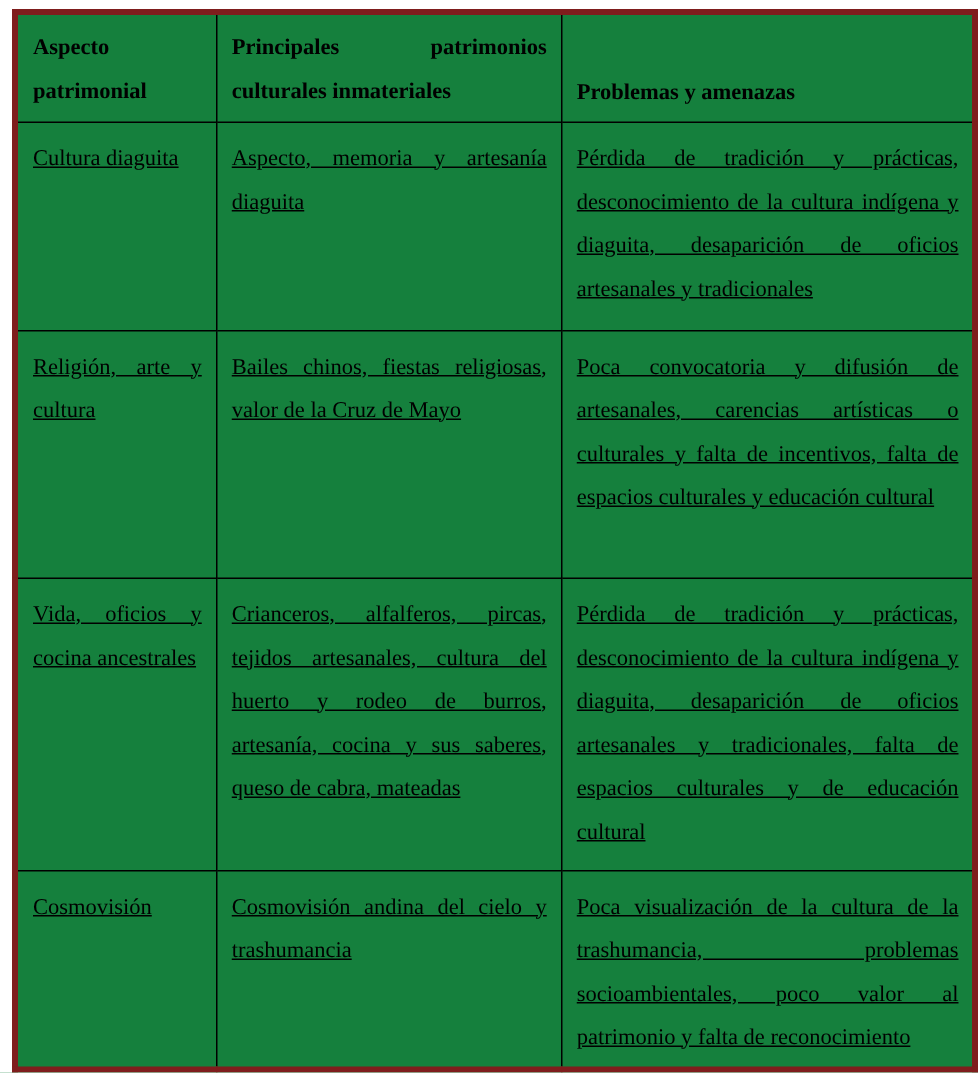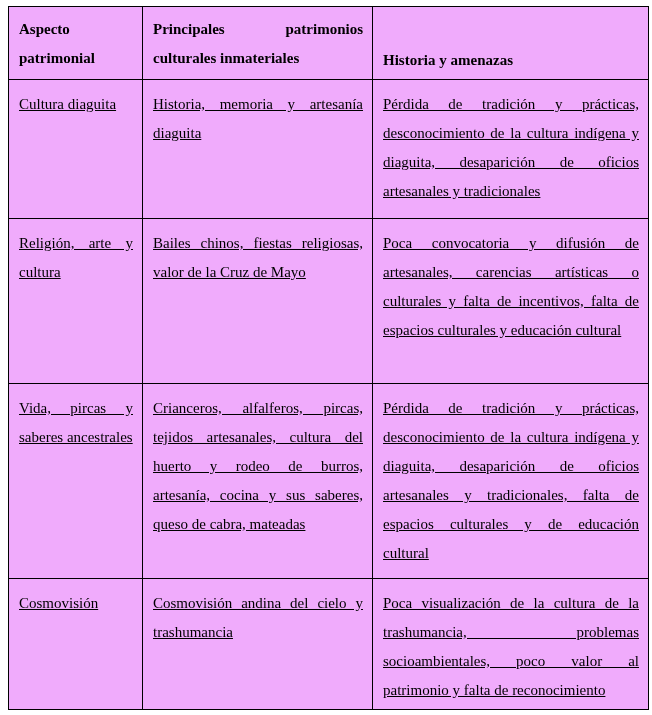--- a/index.html
+++ b/index.html
@@ -13,22 +13,22 @@
   body {
     font-family: "Liberation Serif", "DejaVu Serif", serif;
     color: #000000;
     -webkit-font-smoothing: antialiased;
   }
   table.heritage {
     border-collapse: collapse;
     table-layout: fixed;
     width: 640px;
     margin: 6px 0 0 8px;
-    border: 1px solid #7f1d1d;
-    background: #f0abfc;
+    border: 4px solid #7f1d1d;
+    background: #15803d;
   }
   col.c1 { width: 134px; }
   col.c2 { width: 230px; }
   col.c3 { width: 276px; }
   th, td {
     border: 1px solid #000000;
     font-size: 15px;
     line-height: 29px;
     text-align: justify;
     text-justify: inter-word;
@@ -59,36 +59,36 @@
 <table class="heritage">
   <colgroup>
     <col class="c1">
     <col class="c2">
     <col class="c3">
   </colgroup>
   <thead>
     <tr class="hdr">
       <th>Aspecto patrimonial</th>
       <th>Principales patrimonios culturales inmateriales</th>
-      <th class="valign-bottom">Historia y amenazas</th>
+      <th class="valign-bottom">Problemas y amenazas</th>
     </tr>
   </thead>
   <tbody>
     <tr class="r0">
       <td>Cultura diaguita</td>
-      <td>Historia, memoria y artesanía diaguita</td>
+      <td>Aspecto, memoria y artesanía diaguita</td>
       <td>Pérdida de tradición y prácticas, desconocimiento de la cultura indígena y diaguita, desaparición de oficios artesanales y tradicionales</td>
     </tr>
     <tr class="r1">
       <td>Religión, arte y cultura</td>
       <td>Bailes chinos, fiestas religiosas, valor de la Cruz de Mayo</td>
       <td>Poca convocatoria y difusión de artesanales, carencias artísticas o culturales y falta de incentivos, falta de espacios culturales y educación cultural</td>
     </tr>
     <tr class="r2">
-      <td>Vida, pircas y saberes ancestrales</td>
+      <td>Vida, oficios y cocina ancestrales</td>
       <td>Crianceros, alfalferos, pircas, tejidos artesanales, cultura del huerto y rodeo de burros, artesanía, cocina y sus saberes, queso de cabra, mateadas</td>
       <td>Pérdida de tradición y prácticas, desconocimiento de la cultura indígena y diaguita, desaparición de oficios artesanales y tradicionales, falta de espacios culturales y de educación cultural</td>
     </tr>
     <tr class="r3">
       <td>Cosmovisión</td>
       <td>Cosmovisión andina del cielo y trashumancia</td>
       <td>Poca visualización de la cultura de la trashumancia, problemas socioambientales, poco valor al patrimonio y falta de reconocimiento</td>
     </tr>
   </tbody>
 </table>

